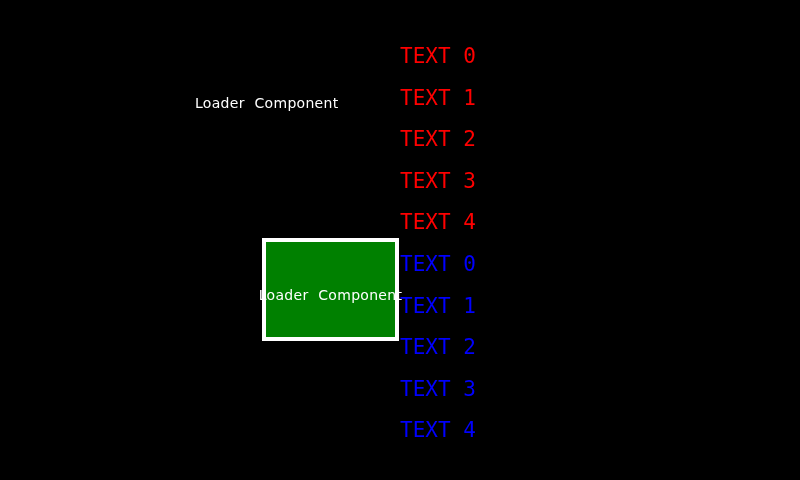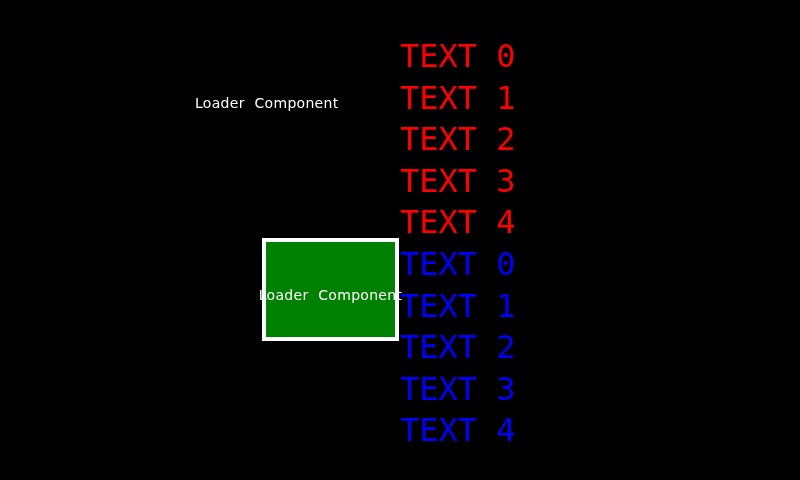--- a/index.html
+++ b/index.html
@@ -51,21 +51,21 @@
   }
   .text-list {
     position: absolute;
     left: 400px;
     top: 36px;
   }
   .list-item {
     height: 41.6px;
     line-height: 41.6px;
     font-family: "DejaVu Sans Mono", monospace;
-    font-size: 32px;
+    font-size: 21px;
     white-space: pre;
   }
 </style>
 </head>
 <body>
 
 <div class="screen">
 
   <span class="top-label">Loader Component</span>
 

